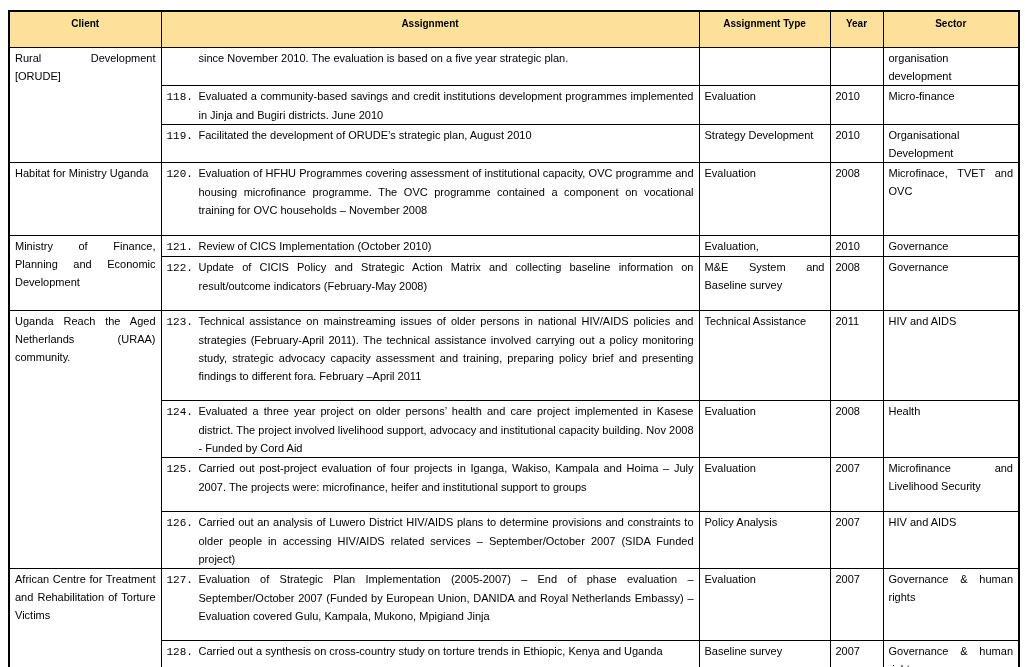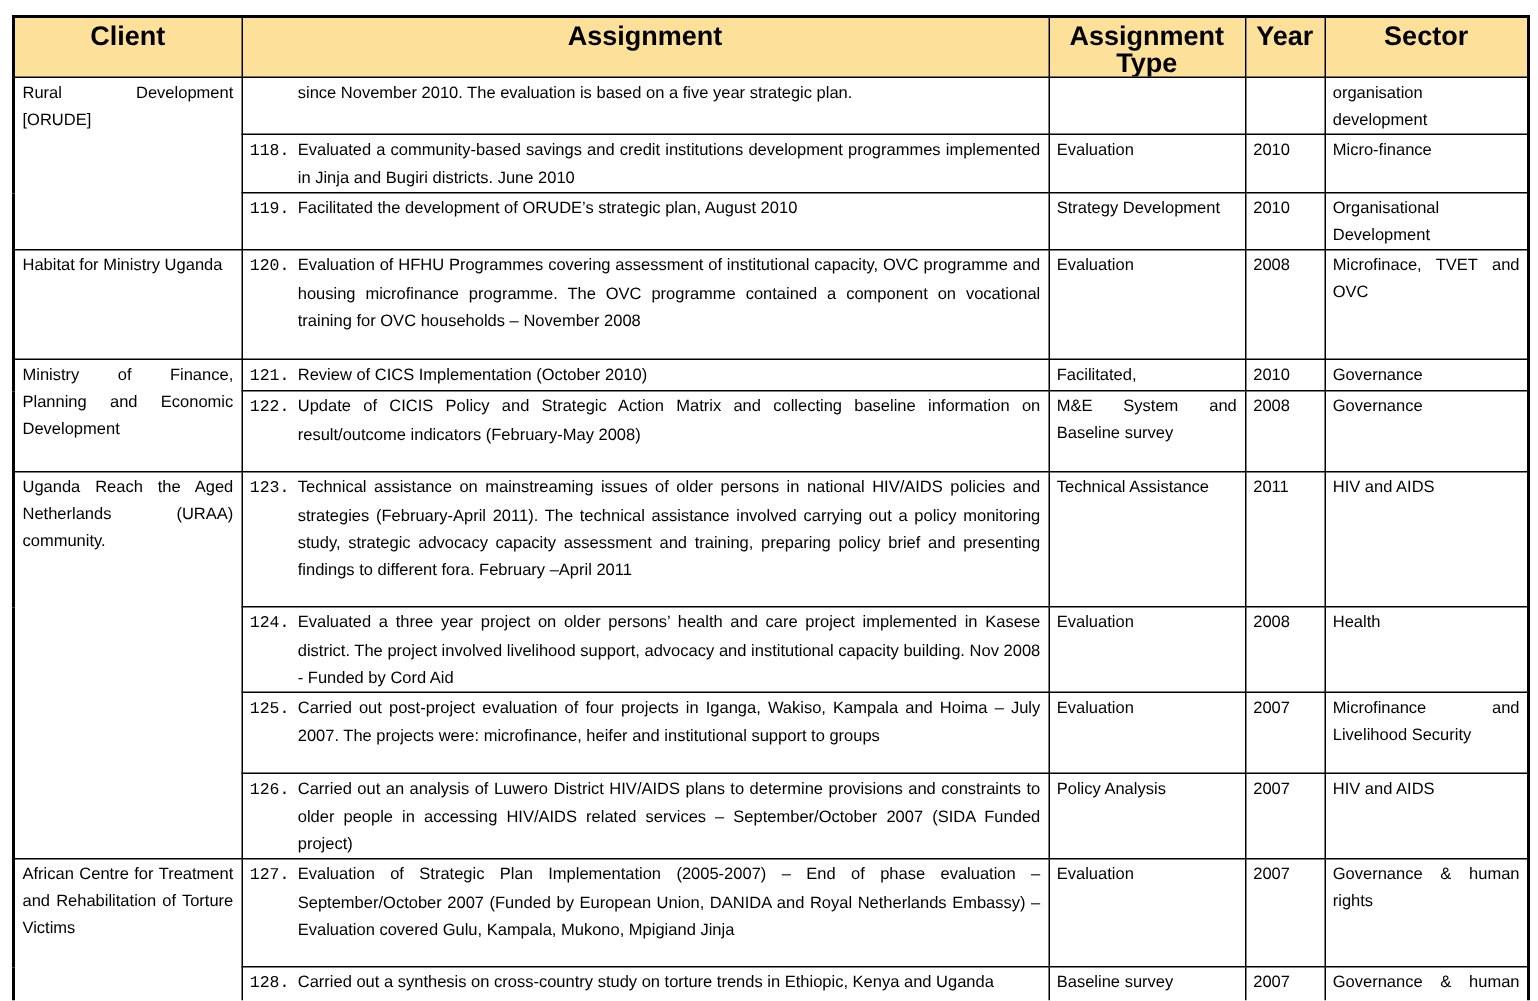--- a/index.html
+++ b/index.html
@@ -26,21 +26,21 @@
     vertical-align: top;
     padding: 1px 5px 0 5px;
     font-size: 11px;
     line-height: 18px;
     overflow: hidden;
     word-wrap: break-word;
   }
   thead th {
     font-weight: bold;
     text-align: center;
-    font-size: 18px;
+    font-size: 10px;
     padding-top: 3px;
   }
   td.client  { text-align: justify; }
   td.asg .hang { text-align: justify; padding-left: 32px; }
   .num {
     display: inline-block;
     width: 32px;
     margin-left: -32px;
     white-space: nowrap;
     font-family: Liberation Mono, monospace;
@@ -103,21 +103,21 @@
           </td>
         <td class="type">Evaluation</td>
         <td class="year">2008</td>
         <td class="sector">Microfinace, TVET and OVC</td>
       </tr>
       <tr style="height:19px">
         <td class="client" rowspan="2">Ministry of Finance, Planning and Economic Development</td>
         <td class="asg">
             <div class="hang"><span class="num">121.</span><span>Review of CICS Implementation (October 2010)</span></div>
           </td>
-        <td class="type">Facilitated,</td>
+        <td class="type">Evaluation,</td>
         <td class="year">2010</td>
         <td class="sector">Governance</td>
       </tr>
       <tr style="height:54px">
         <td class="asg">
             <div class="hang"><span class="num">122.</span><span>Update of CICIS Policy and Strategic Action Matrix and collecting baseline information on result/outcome indicators (February-May 2008)</span></div>
           </td>
         <td class="type">M&amp;E System and Baseline survey</td>
         <td class="year">2008</td>
         <td class="sector">Governance</td>

